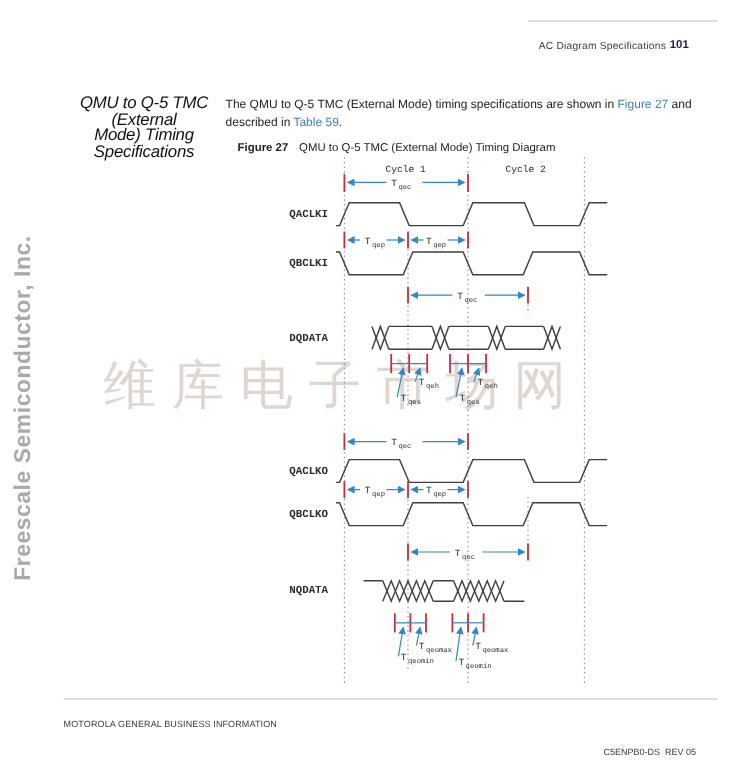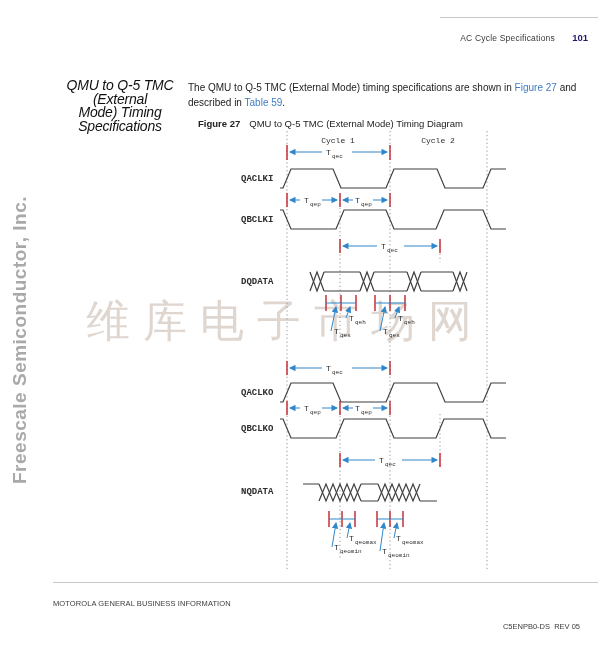--- a/index.html
+++ b/index.html
@@ -4,21 +4,21 @@
 <style>
   html,body{margin:0;padding:0;}
   body{
     width:612px;height:648px;background:#ffffff;position:relative;overflow:hidden;
     font-family:"Liberation Sans",sans-serif;color:#232323;
   }
   .abs{position:absolute;}
   .hrule{height:1px;background:#c9c9c9;}
   
   .hdr-title{top:33px;right:57px;font-size:8.5px;color:#3a3a3a;letter-spacing:.2px;}
-  .hdr-num{top:32px;right:24px;font-size:9.5px;font-weight:bold;color:#201a6b;}
+  .hdr-num{top:32px;right:38px;font-size:9.5px;font-weight:bold;color:#201a6b;}
   
   .sidebar{
     left:9px;top:484px;width:340px;font-size:19px;font-weight:bold;color:#a9a9a9;
     letter-spacing:.5px;transform:rotate(-90deg);transform-origin:0 0;white-space:nowrap;
   }
   
   .lhead{left:50px;top:79px;width:140px;text-align:center;font-size:14px;font-weight:normal;
     font-style:italic;color:#111;line-height:13.5px;letter-spacing:-.2px;}
   
   .bodytext{left:188px;top:80px;width:404px;font-size:10px;line-height:15px;color:#222;}
@@ -44,21 +44,21 @@
   svg text{font-family:"Liberation Mono","DejaVu Sans Mono",monospace;fill:#2c2c2c;}
   svg text.sig{font-size:9px;font-weight:bold;}
   svg text.cyc{font-size:8px;}
   svg text.tt{font-size:8px;}
   svg text.ts{font-size:6px;}
 </style>
 </head>
 <body>
 
 <div class="abs hrule" style="top:17px;left:440px;width:158px;"></div>
-<div class="abs hdr-title">AC Cycle Specifications</div>
+<div class="abs hdr-title">AC Diagram Specifications</div>
 <div class="abs hdr-num">101</div>
 
 <div class="abs sidebar">Freescale Semiconductor, Inc.</div>
 
 <div class="abs lhead">
   <div>QMU to Q-5 TMC (External</div>
   <div>Mode) Timing</div>
   <div>Specifications</div>
 </div>
 

